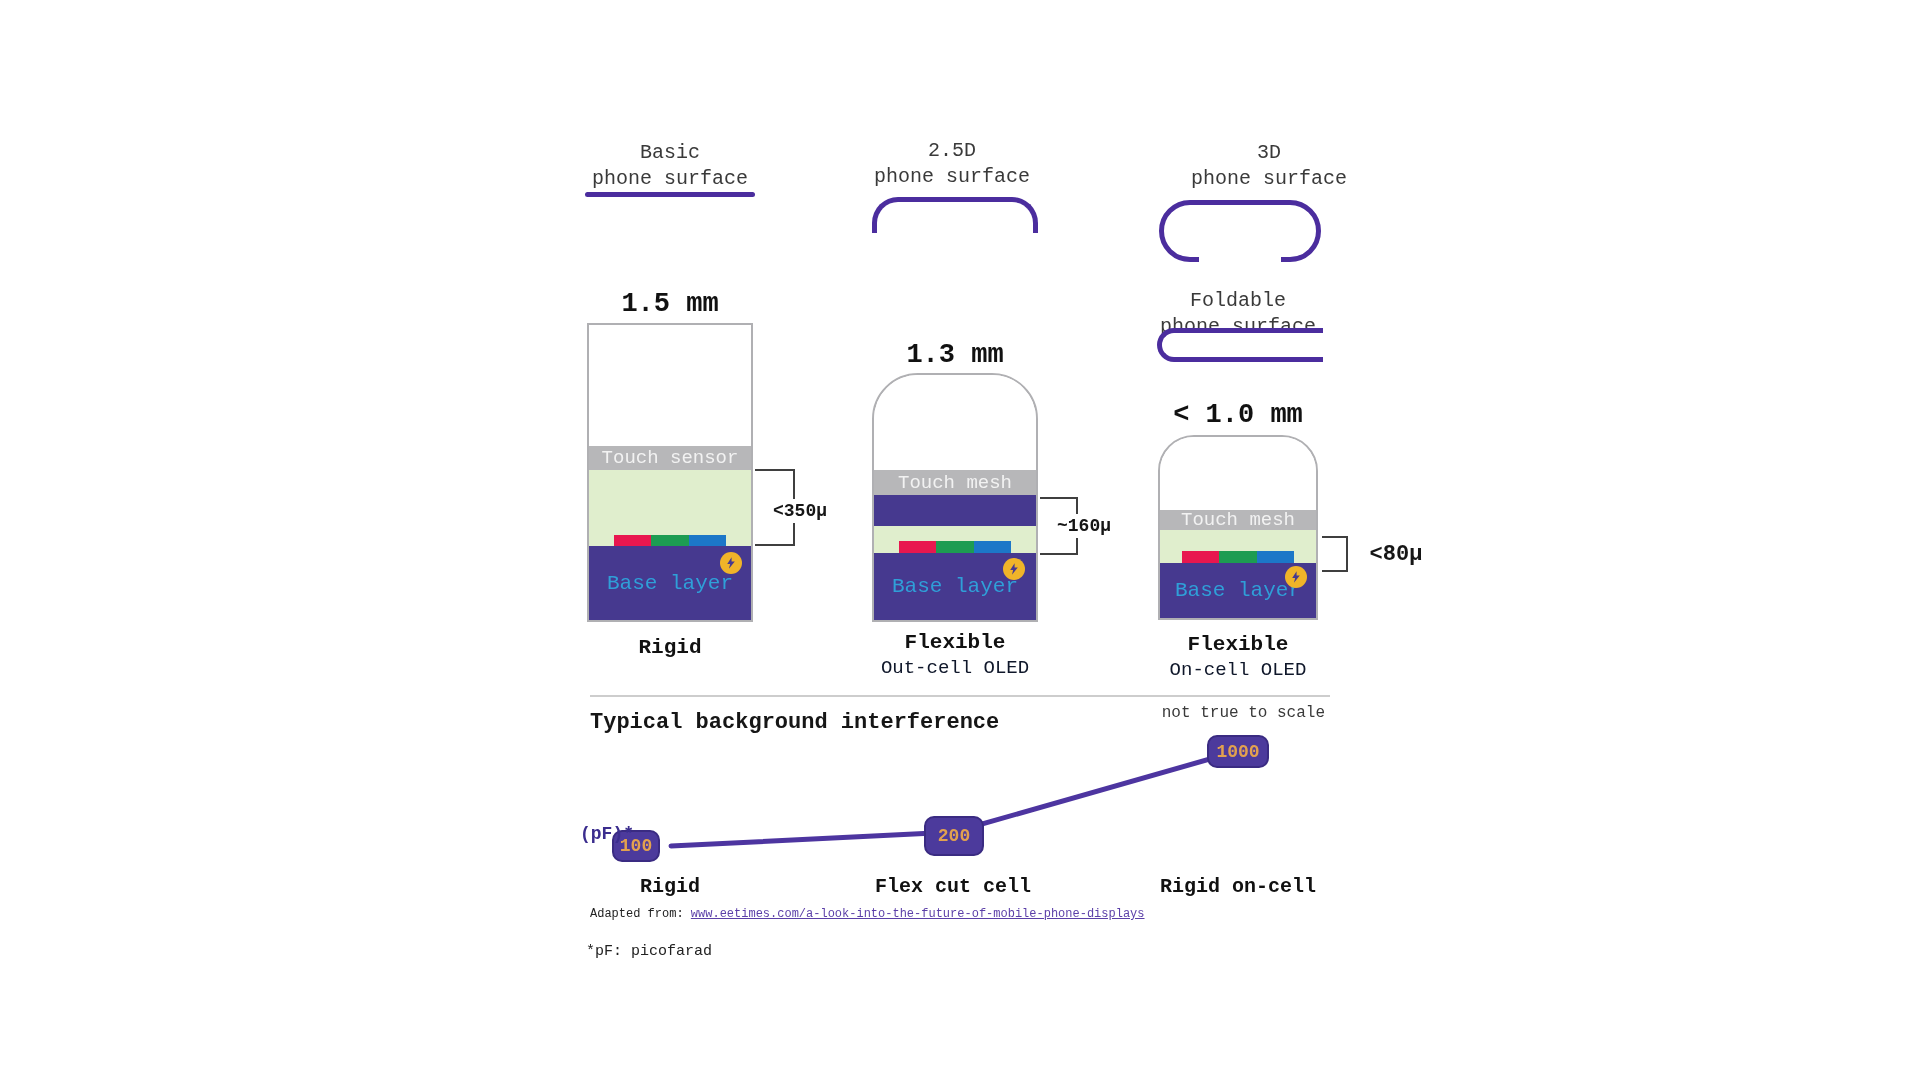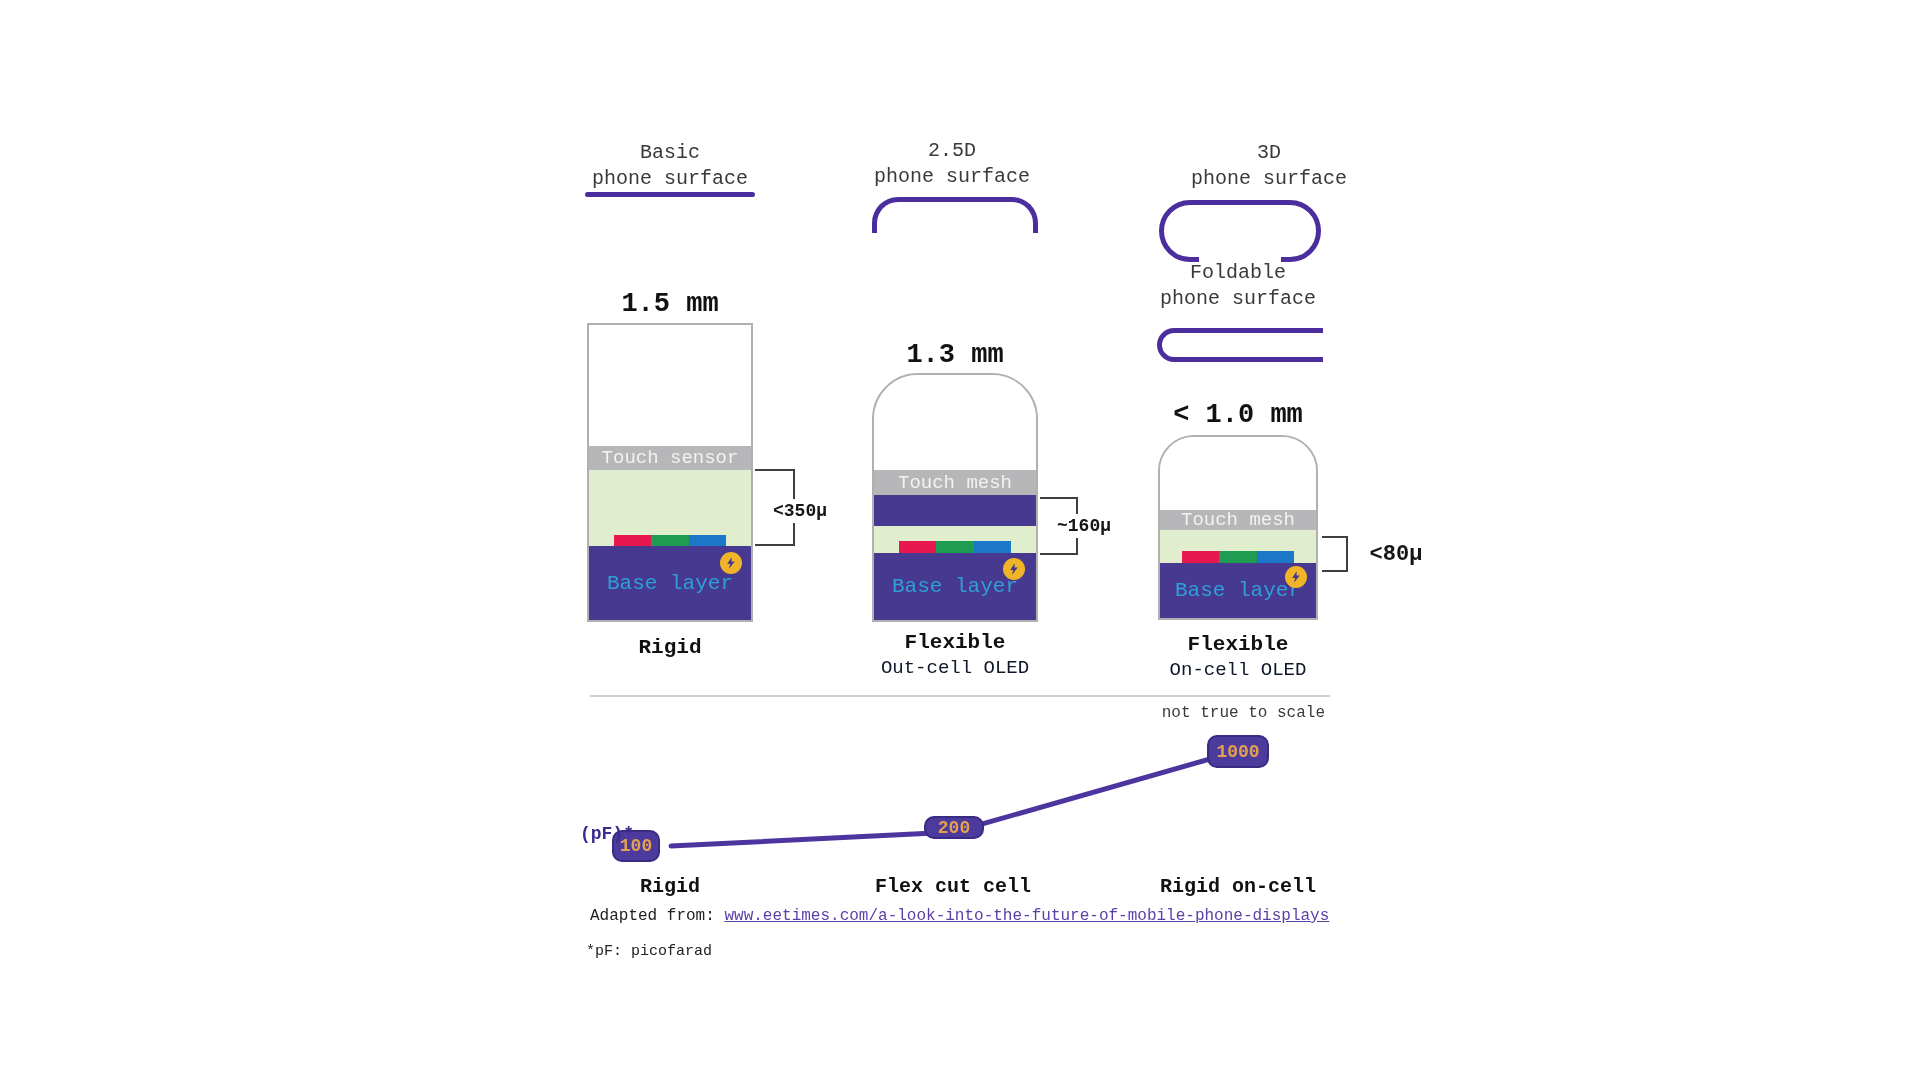--- a/index.html
+++ b/index.html
@@ -47,21 +47,21 @@
   .divider{position:absolute;background:#cdcdcd;}
   .scale-note{position:absolute;font-size:16px;color:#3a3a3a;text-align:right;}
   .chart-title{position:absolute;font-weight:bold;font-size:22px;color:#161616;}
   .chart-svg{position:absolute;left:0;top:0;pointer-events:none;}
   .node{position:absolute;background:#4c3a9c;border:2px solid #3a2b82;border-radius:10px;
         box-sizing:border-box;display:flex;align-items:center;justify-content:center;
         color:#e2a14f;font-weight:bold;font-size:18px;}
   .pf{position:absolute;font-weight:bold;font-size:18px;color:#3b2d8e;text-align:right;}
   .xlabel{position:absolute;width:200px;text-align:center;font-weight:bold;font-size:20px;color:#111;}
   
-  .attribution{position:absolute;font-size:16px;color:#222;text-align:center;}
+  .attribution{position:absolute;font-size:12px;color:#222;text-align:center;}
   .attribution a{color:#5b3fa8;text-decoration:underline;cursor:pointer;}
   .footnote{position:absolute;font-size:15px;color:#222;}
 </style>
 </head>
 <body>
 
 <div class="canvas">
 
   <div class="hdr" style="left:570px;top:140px;width:200px">
     <div>Basic</div>
@@ -75,21 +75,21 @@
   </div>
   <div class="icon-25d" style="left:872px;top:197px;width:166px;height:36px"></div>
 
   <div class="hdr" style="left:1169px;top:140px;width:200px">
     <div>3D</div>
     <div>phone surface</div>
   </div>
   <div class="icon-3d" style="left:1159px;top:200px;width:162px;height:62px"></div>
   <div class="icon-3d-gap" style="left:1199px;top:252px;width:82px;height:13px"></div>
 
-  <div class="hdr" style="left:1138px;top:260px;width:200px">
+  <div class="hdr" style="left:1138px;top:288px;width:200px">
     <div>Foldable</div>
     <div>phone surface</div>
   </div>
   <div class="icon-fold" style="left:1157px;top:328px;width:166px;height:34px"></div>
 
   <div class="mm" style="left:570px;top:289px;width:200px">1.5 mm</div>
   <div class="mm" style="left:855px;top:340px;width:200px">1.3 mm</div>
   <div class="mm" style="left:1138px;top:400px;width:200px">&lt; 1.0 mm</div>
 
   <div class="stack" style="left:587px;top:323px;width:166px;height:299px">
@@ -174,29 +174,30 @@
     <div class="stack-sub">Out-cell OLED</div>
   </div>
   <div class="stack-foot" style="left:1138px;top:633px">
     <div class="stack-type">Flexible</div>
     <div class="stack-sub">On-cell OLED</div>
   </div>
 
   <div class="divider" style="left:590px;top:695px;width:740px;height:2px"></div>
   <div class="scale-note" style="left:1120px;top:704px;width:205px">not true to scale</div>
 
+  <div class="chart-title" style="left:590px;top:710px">Typical background interference</div>
 
   <svg class="chart-svg" width="1920" height="1080" viewBox="0 0 1920 1080">
     <polyline points="671,846 954,832 1238,751" fill="none" stroke="#4d35a0" stroke-width="5" stroke-linecap="round"></polyline>
   </svg>
 
   <div class="node" style="left:612px;top:830px;width:48px;height:32px">
     <span>100</span>
   </div>
-  <div class="node" style="left:924px;top:816px;width:60px;height:23px">
+  <div class="node" style="left:924px;top:816px;width:60px;height:40px">
     <span>200</span>
   </div>
   <div class="node" style="left:1207px;top:735px;width:62px;height:33px">
     <span>1000</span>
   </div>
 
   <div class="pf" style="left:568px;top:824px;width:66px">(pF)*</div>
 
   <div class="xlabel" style="left:570px;top:875px">Rigid</div>
   <div class="xlabel" style="left:853px;top:875px">Flex cut cell</div>

